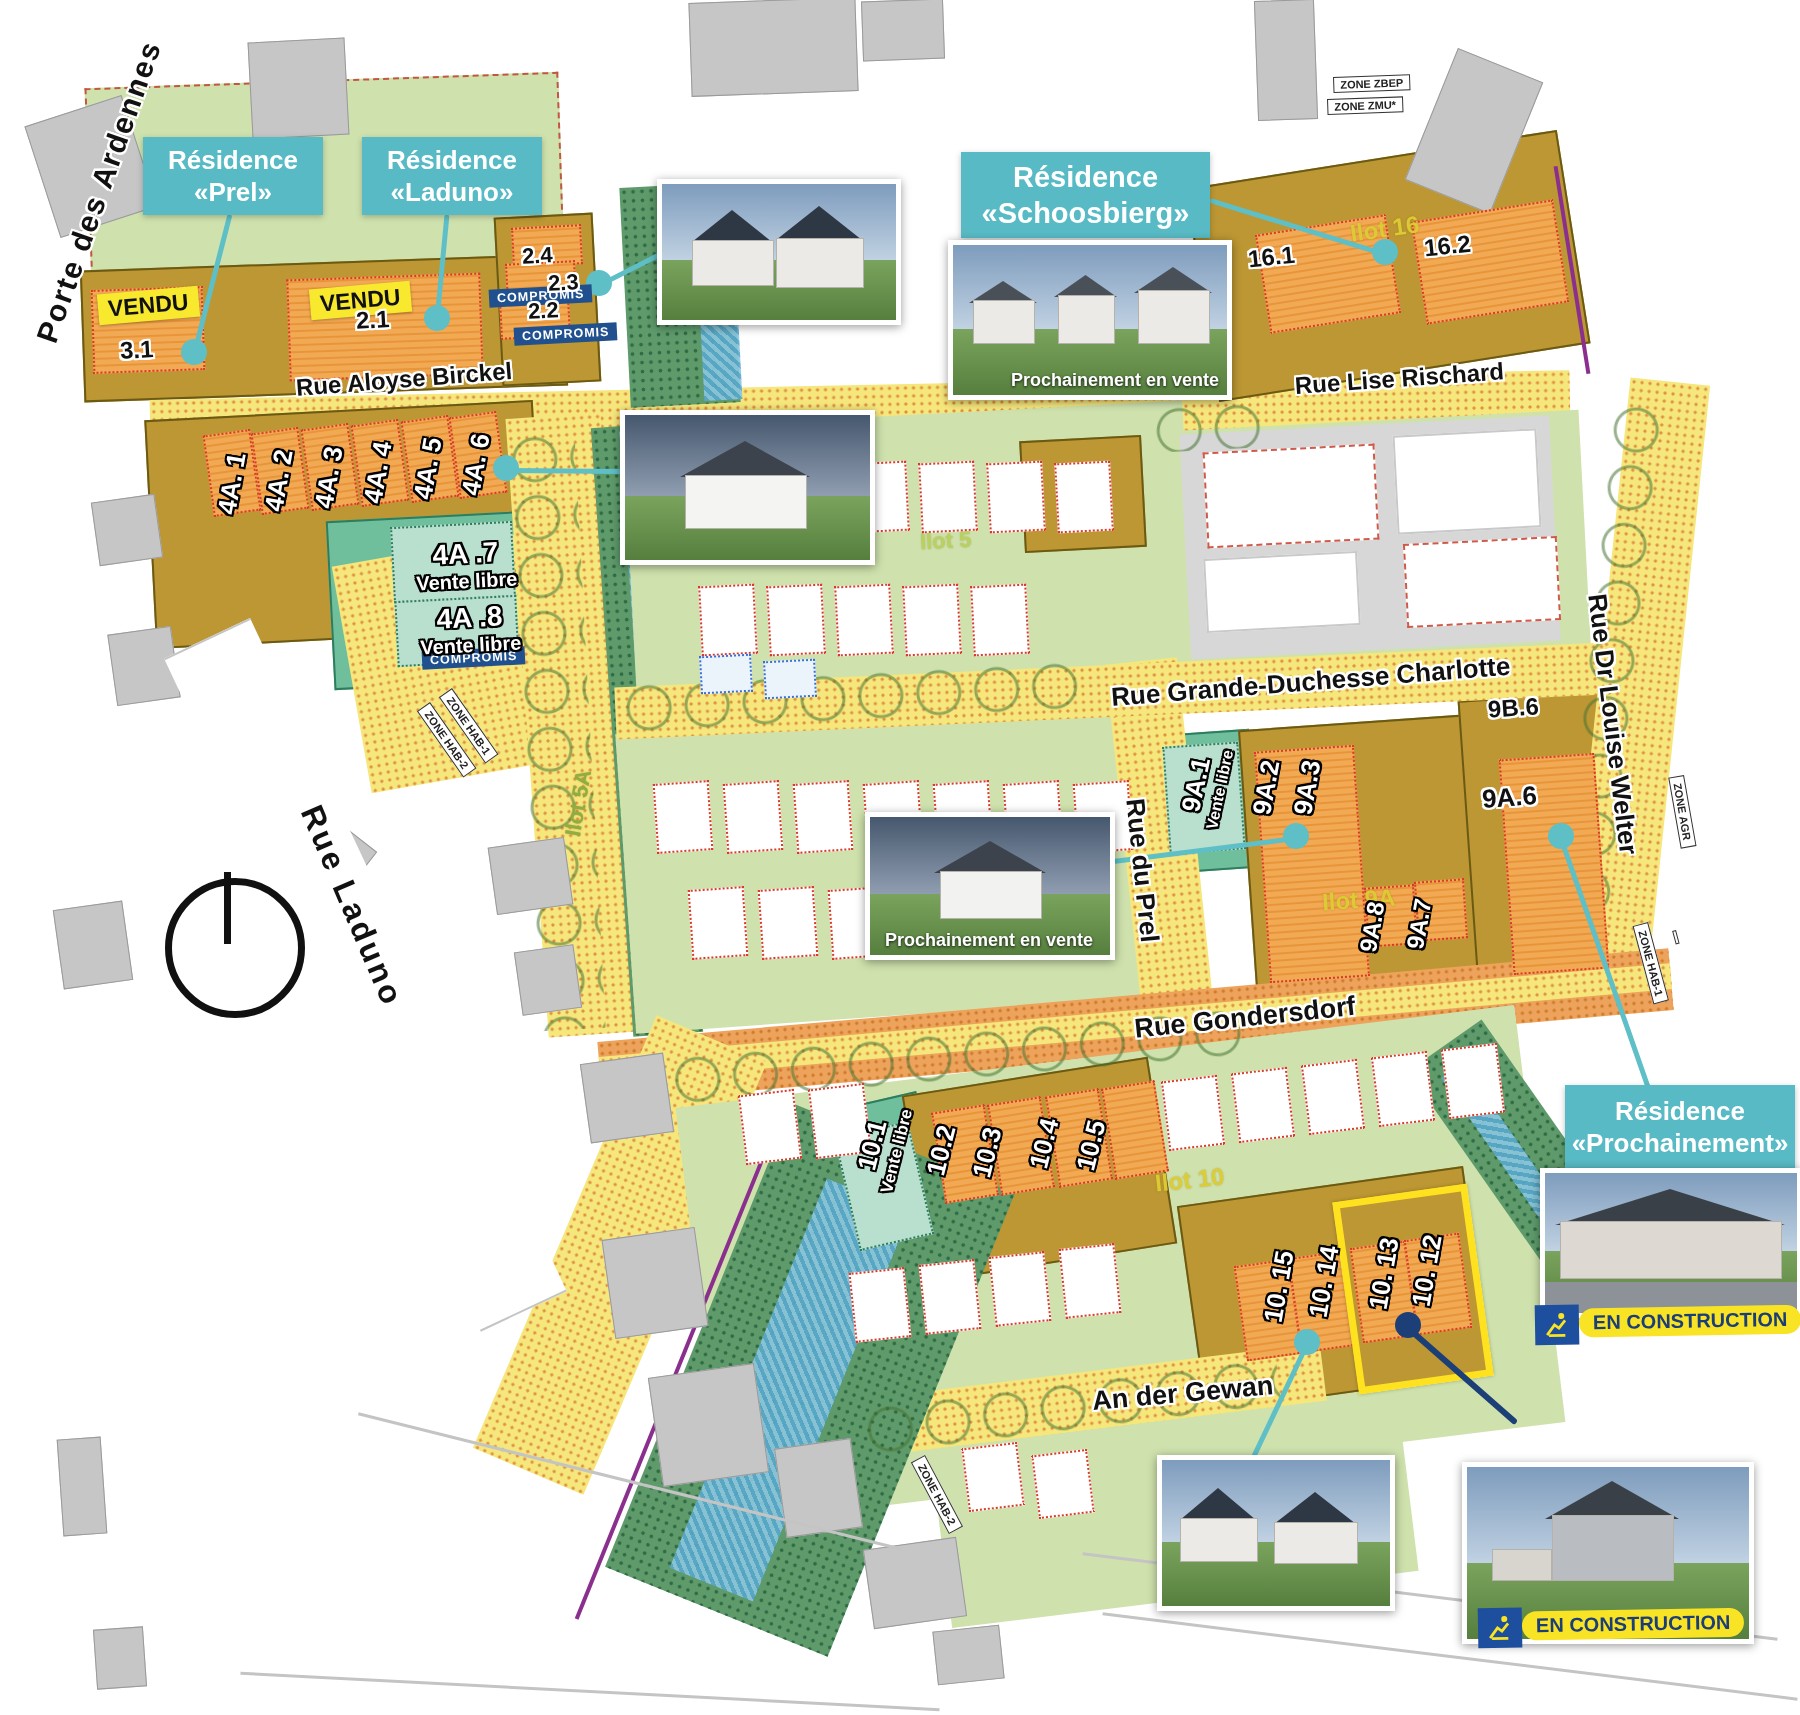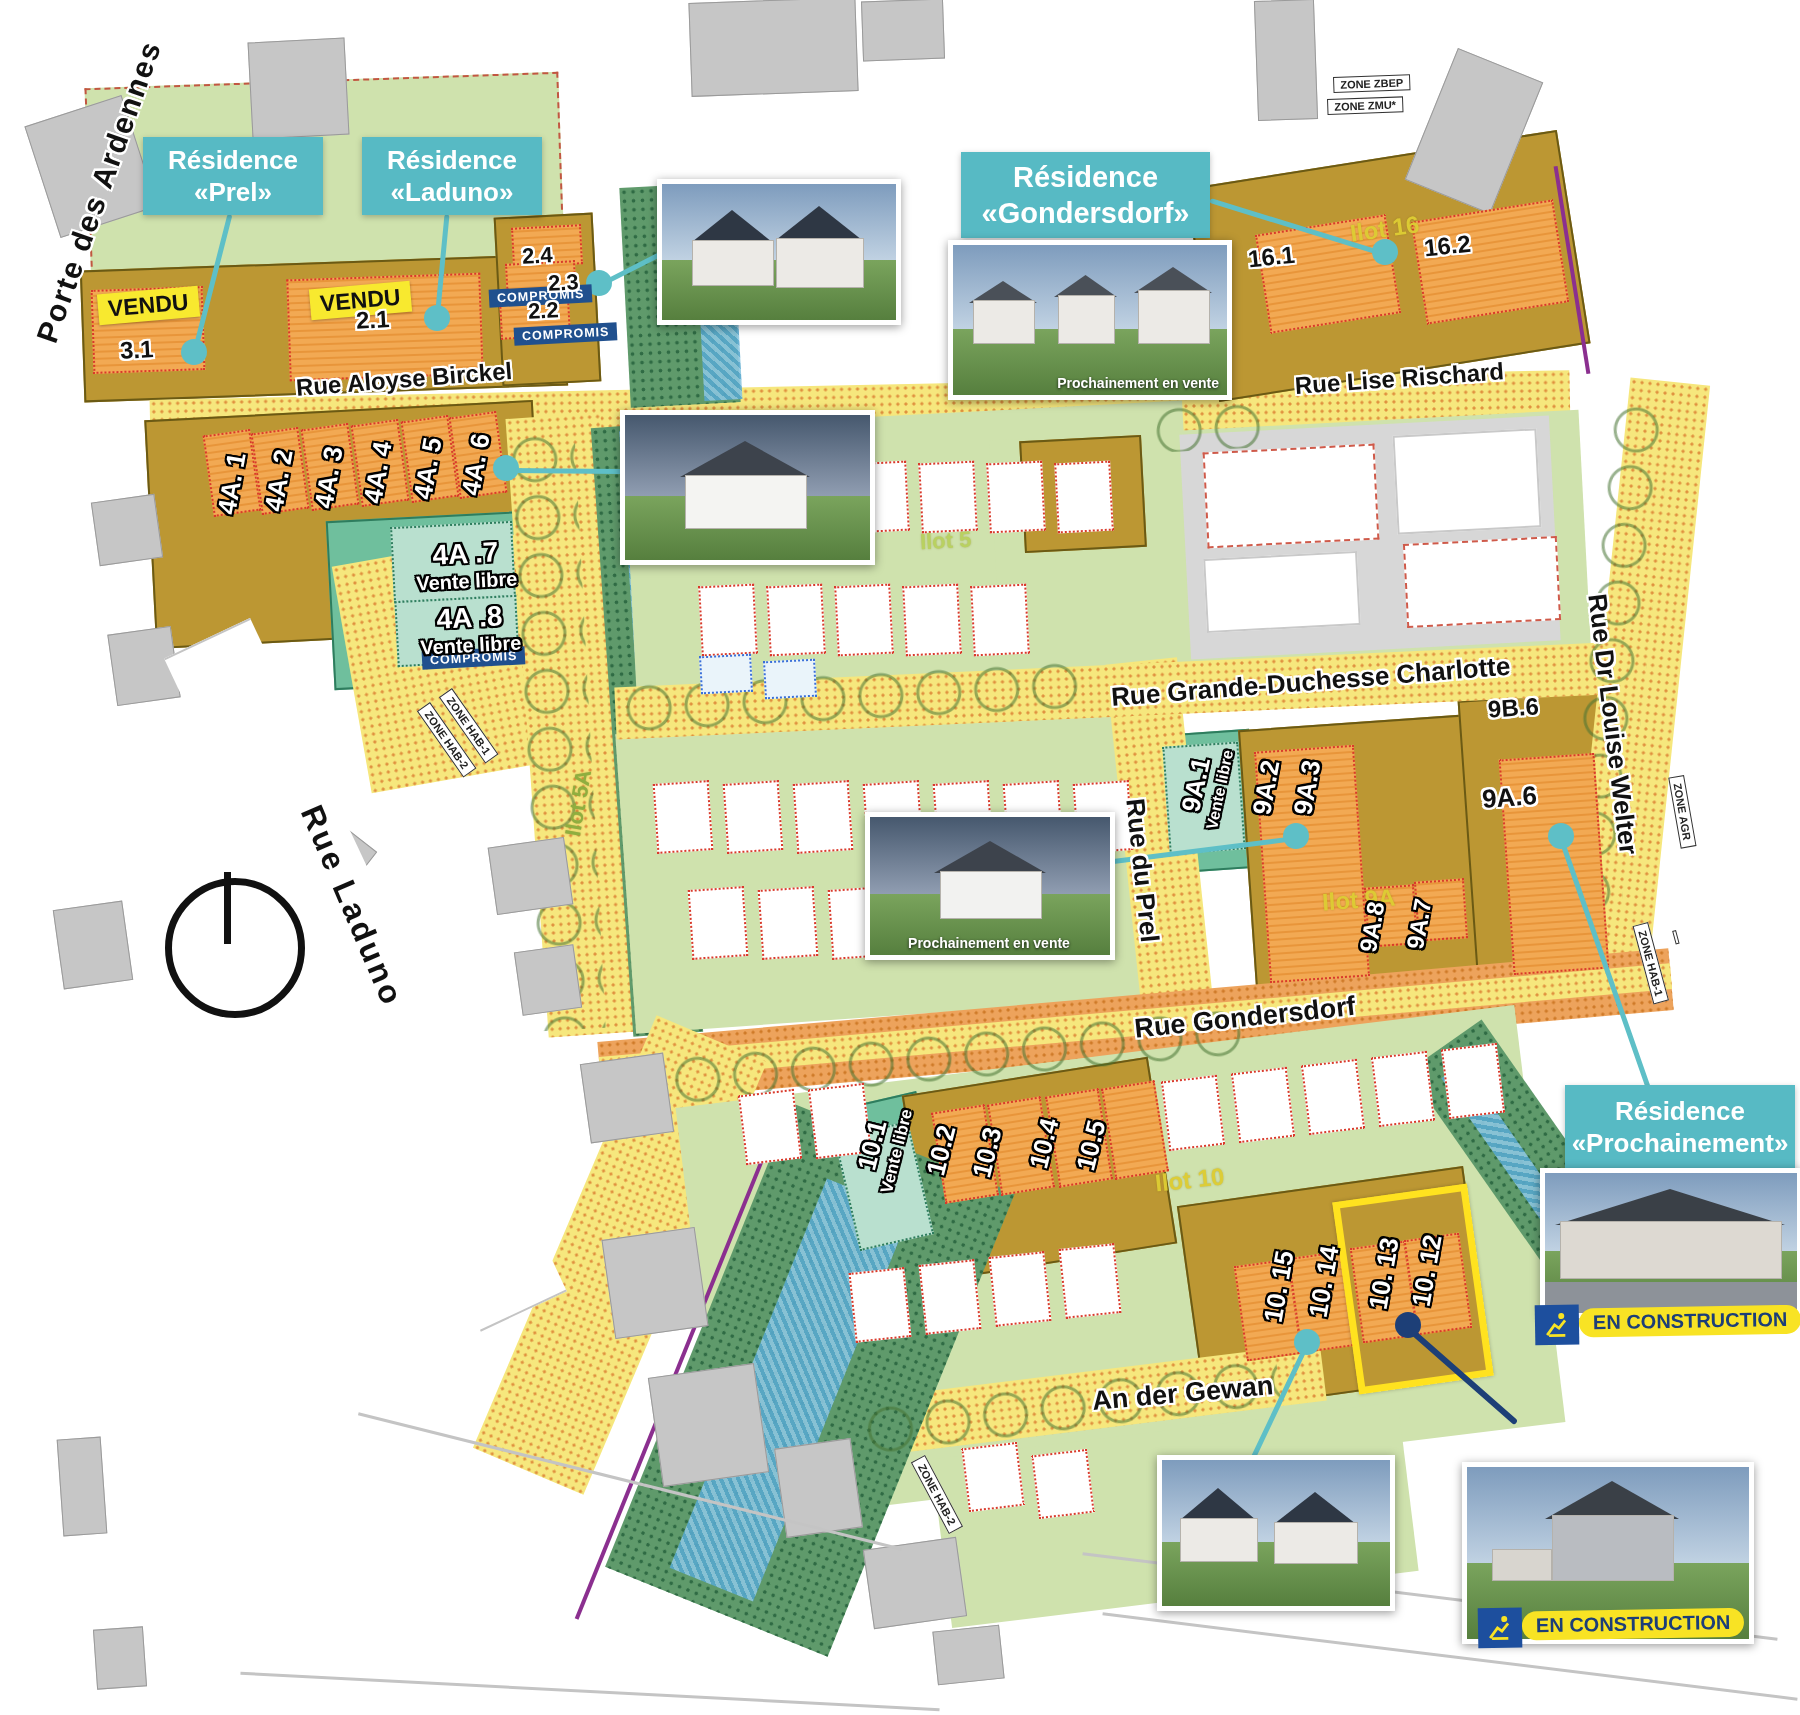--- a/index.html
+++ b/index.html
@@ -43,21 +43,21 @@
   .cdot{position:absolute;width:26px;height:26px;border-radius:50%;background:#5ebfc7;}
   .cdot.navy{background:#1d3f77;}
   
   .photo{position:absolute;background:#9fb8d0;border:5px solid #fff;box-shadow:0 2px 9px rgba(0,0,0,.4);overflow:hidden;}
   .ph-sky{position:absolute;left:0;right:0;top:0;height:58%;background:linear-gradient(#7e9cbd,#c3d4e4);}
   .dusk .ph-sky{background:linear-gradient(#46586e,#93a0b4);}
   .ph-lawn{position:absolute;left:0;right:0;bottom:0;height:44%;background:linear-gradient(#7aa45d,#567f3e);}
   .ph-road{position:absolute;left:0;right:0;bottom:0;height:22%;background:#8d9299;}
   .ph-body{position:absolute;background:#eceae6;border:1px solid #b5b2ac;}
   .ph-roof{position:absolute;background:#3d434c;clip-path:polygon(0 100%,50% 0,100% 100%);}
-  .ph-caption{position:absolute;bottom:4px;left:6px;right:8px;text-align:right;color:#fff;font-weight:bold;font-size:14px;text-shadow:0 1px 3px rgba(0,0,0,.85);}
+  .ph-caption{position:absolute;bottom:4px;left:6px;right:8px;text-align:right;color:#fff;font-weight:bold;font-size:18px;text-shadow:0 1px 3px rgba(0,0,0,.85);}
   .yellow-rect{position:absolute;border:7px solid #ffe21f;box-shadow:0 0 4px rgba(0,0,0,.25);}
   .compass{position:absolute;border:7px solid #111;border-radius:50%;background:transparent;}
 </style>
 </head>
 <body>
 
 <div id="stage">
 
   <div class="abs green-lt" style="left:88px;top:80px;width:470px;height:205px;transform:rotate(-2deg);border:2px dashed rgba(190,40,30,.75);"></div>
   <div class="abs olive" style="left:82px;top:262px;width:480px;height:128px;transform:rotate(-2deg);"></div>
@@ -258,21 +258,21 @@
   <div class="res-box" style="left:143px;top:137px;width:180px;height:78px;font-size:26px;">
     <span>Résidence</span>
     <span>«Prel»</span>
   </div>
   <div class="res-box" style="left:362px;top:137px;width:180px;height:78px;font-size:26px;">
     <span>Résidence</span>
     <span>«Laduno»</span>
   </div>
   <div class="res-box" style="left:961px;top:152px;width:249px;height:86px;font-size:29px;">
     <span>Résidence</span>
-    <span>«Gondersdorf»</span>
+    <span>«Schoosbierg»</span>
   </div>
   <div class="res-box" style="left:1565px;top:1085px;width:230px;height:84px;font-size:26px;">
     <span>Résidence</span>
     <span>«Prochainement»</span>
   </div>
 
   <div class="tag-vendu" style="left:98px;top:290px;transform:rotate(-5deg);">VENDU</div>
   <div class="tag-vendu" style="left:310px;top:285px;transform:rotate(-5deg);">VENDU</div>
   <div class="chip-comp" style="left:489px;top:287px;transform:rotate(-3deg);">COMPROMIS</div>
   <div class="chip-comp" style="left:514px;top:325px;transform:rotate(-3deg);">COMPROMIS</div>

